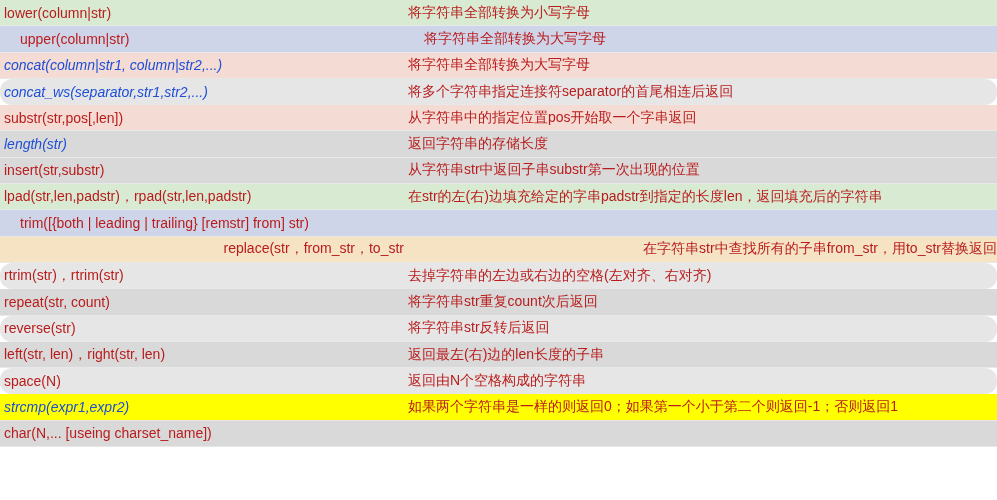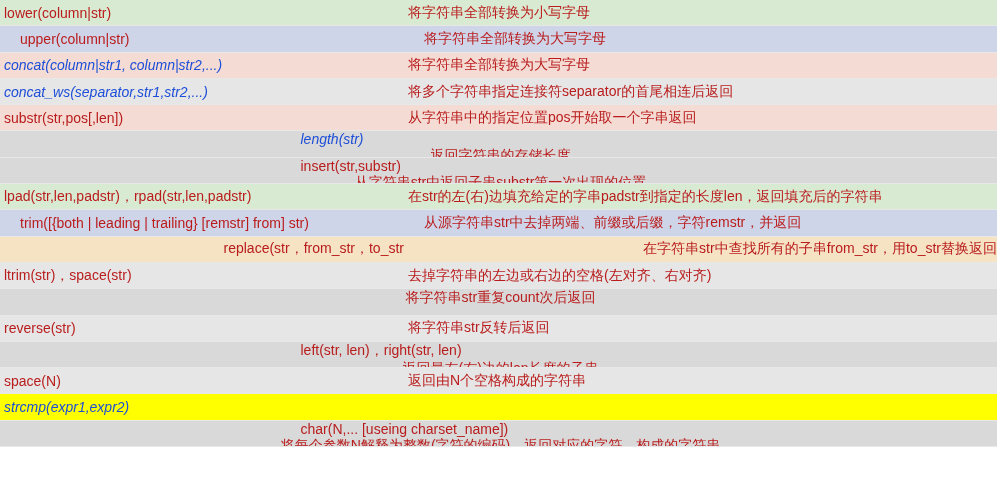--- a/index.html
+++ b/index.html
@@ -26,22 +26,22 @@
     flex: 1;
     padding-left: 4px;
     overflow: hidden;
     white-space: nowrap;
   }
   .fg-red { color: #1d4ed8; font-style: italic; }
   .fg-black { color: #b91c1c; }
   .bg-green  { background: #d9ead3; }
   .bg-blue   { background: #cfd5e9; padding-left: 16px; }
   .bg-peach  { background: #f4dcd4; }
-  .bg-gray   { background: #e6e6e6; }
-  .bg-gray2  { background: #d9d9d9; flex-direction: column; }
+  .bg-gray   { background: #e6e6e6; border-radius: 12px; }
+  .bg-gray2  { background: #d9d9d9; }
   .bg-gold   { background: #f5e3c4; text-align: right; }
   .bg-dkgray { background: #bfbfbf; }
   .bg-yellow { background: #ffff00; }
 </style>
 </head>
 <body>
 
 <div class="table" id="table-root">
     <div class="row bg-green">
       <div class="col-left fg-black">lower(column|str)</div>
@@ -70,45 +70,45 @@
     <div class="row bg-gray2">
       <div class="col-left fg-black">insert(str,substr)</div>
       <div class="col-right fg-black">从字符串str中返回子串substr第一次出现的位置</div>
     </div>
     <div class="row bg-green">
       <div class="col-left fg-black">lpad(str,len,padstr)，rpad(str,len,padstr)</div>
       <div class="col-right fg-black">在str的左(右)边填充给定的字串padstr到指定的长度len，返回填充后的字符串</div>
     </div>
     <div class="row bg-blue">
       <div class="col-left fg-black">trim([{both | leading | trailing} [remstr] from] str)</div>
-      <div class="col-right fg-black">从源字符串str中去掉两端、前缀或后缀，字符remstr，并返回</div>
     </div>
     <div class="row bg-gold">
       <div class="col-left fg-black">replace(str，from_str，to_str</div>
       <div class="col-right fg-black">在字符串str中查找所有的子串from_str，用to_str替换返回</div>
     </div>
     <div class="row bg-gray">
-      <div class="col-left fg-black">ltrim(str)，space(str)</div>
+      <div class="col-left fg-black">rtrim(str)，rtrim(str)</div>
       <div class="col-right fg-black">去掉字符串的左边或右边的空格(左对齐、右对齐)</div>
     </div>
     <div class="row bg-gray2">
+      <div class="col-left fg-black">repeat(str, count)</div>
       <div class="col-right fg-black">将字符串str重复count次后返回</div>
     </div>
     <div class="row bg-gray">
       <div class="col-left fg-black">reverse(str)</div>
       <div class="col-right fg-black">将字符串str反转后返回</div>
     </div>
     <div class="row bg-gray2">
       <div class="col-left fg-black">left(str, len)，right(str, len)</div>
       <div class="col-right fg-black">返回最左(右)边的len长度的子串</div>
     </div>
     <div class="row bg-gray">
       <div class="col-left fg-black">space(N)</div>
       <div class="col-right fg-black">返回由N个空格构成的字符串</div>
     </div>
     <div class="row bg-yellow">
       <div class="col-left fg-red">strcmp(expr1,expr2)</div>
+      <div class="col-right fg-black">如果两个字符串是一样的则返回0；如果第一个小于第二个则返回-1；否则返回1</div>
     </div>
     <div class="row bg-gray2">
       <div class="col-left fg-black">char(N,... [useing  charset_name])</div>
-      <div class="col-right fg-black">将每个参数N解释为整数(字符的编码)，返回对应的字符，构成的字符串</div>
     </div>
   </div>
 
 </body></html>

